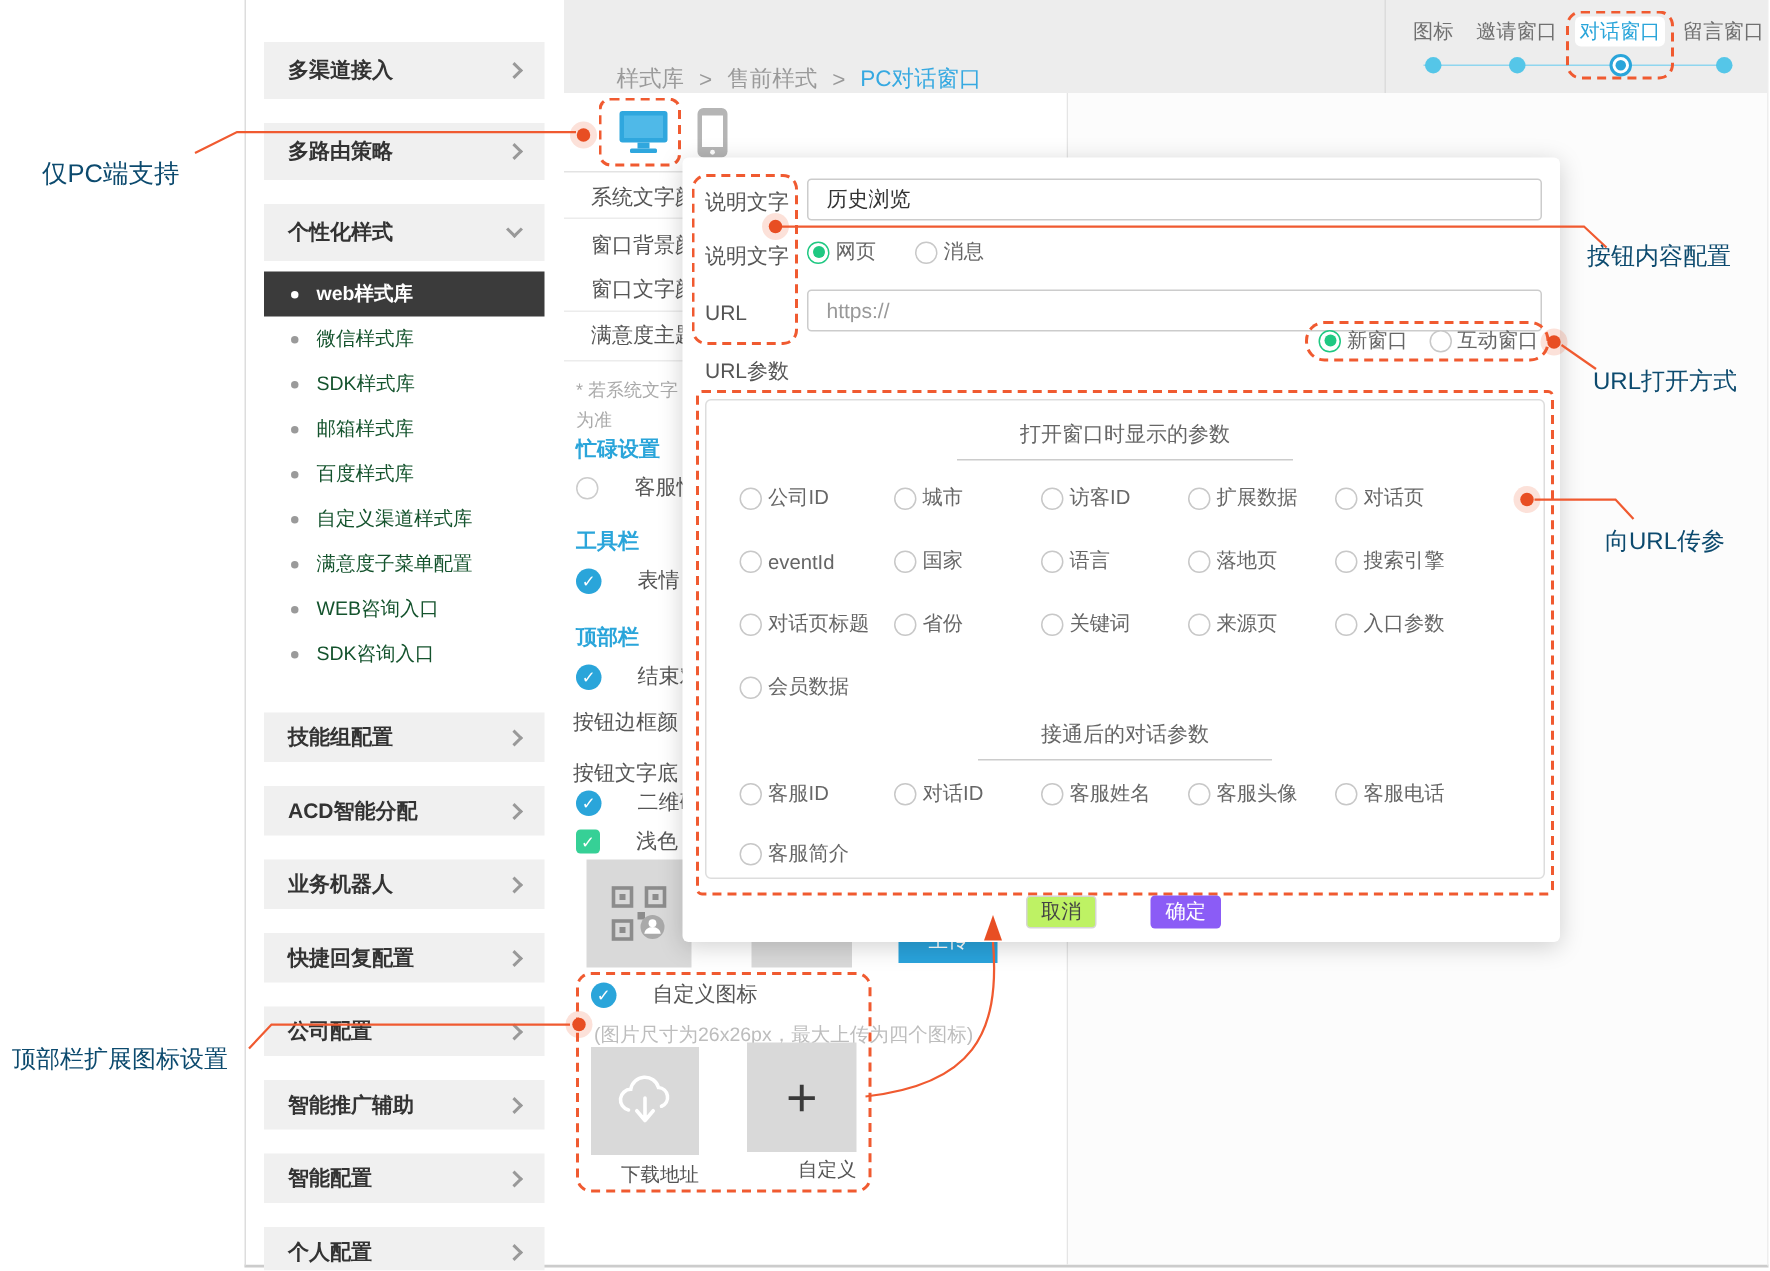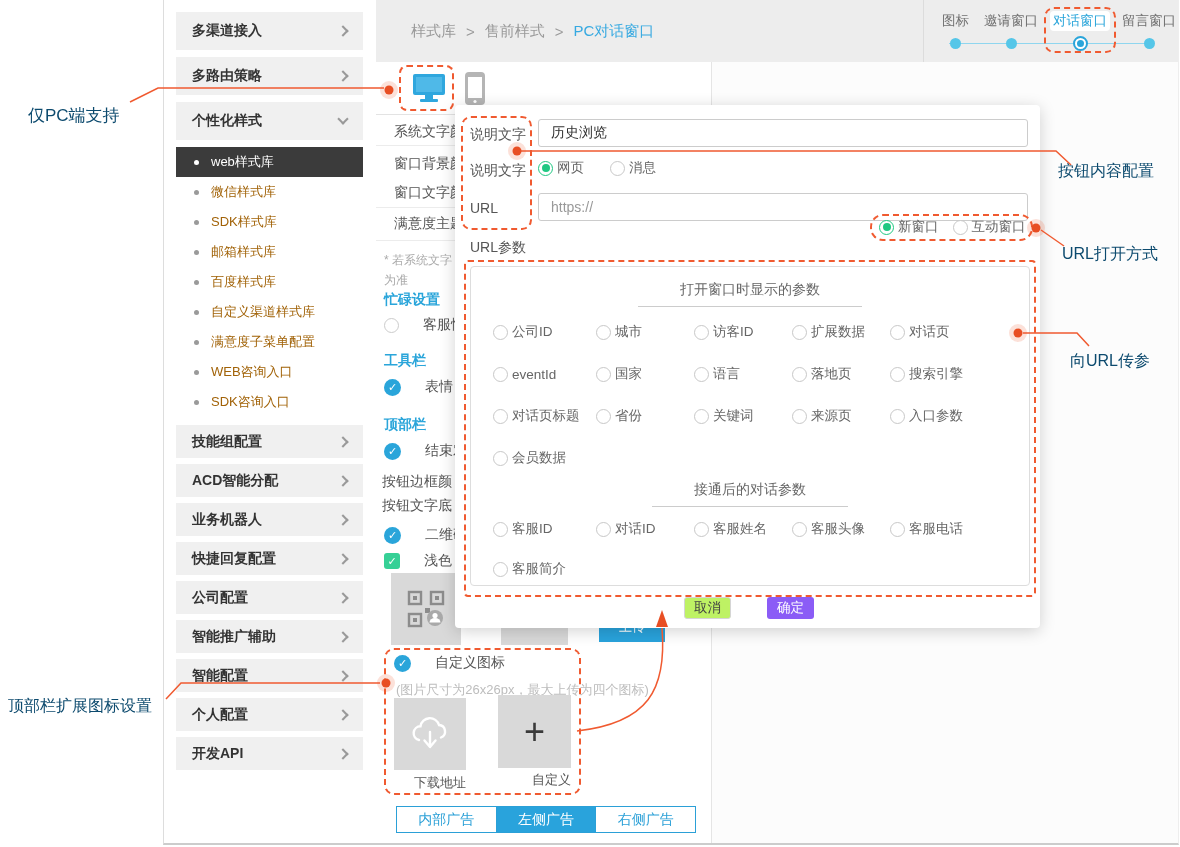--- a/index.html
+++ b/index.html
@@ -7,36 +7,36 @@
   .page{position:relative;width:1180px;height:847px;background:#fff;overflow:hidden;
         font-family:"Liberation Sans","DejaVu Sans",sans-serif;font-size:14px;color:#333}
 
   
   .app{position:absolute;left:163px;top:0;width:1016px;height:845px;background:#fff;
        border-left:1px solid #ddd;border-bottom:2px solid #ccc;border-right:1px solid #eee}
 
   
   .sidebar{position:absolute;left:0;top:0;width:212px;height:100%;background:#fff}
   .side-group.first{padding-top:12px}
-  .side-item{position:relative;margin:0 13px 7px 12px;height:38px;background:#f0f0f0;
+  .side-item{position:relative;margin:16px 13px 7px 12px;height:38px;background:#f0f0f0;
              display:flex;align-items:center;padding:0 16px;font-weight:bold;font-size:14px;color:#333;cursor:pointer}
   .side-item.b{height:33px;margin-bottom:6px}
   .bgap{height:2px}
   .chev{margin-left:auto;width:8px;height:8px;border-right:2px solid #999;border-top:2px solid #999;
         transform:rotate(45deg);flex:none}
   .chev.down{transform:rotate(135deg);margin-top:-4px}
-  .sub-item{height:30px;display:flex;align-items:center;padding-left:18px;font-size:13px;color:#a16207;
+  .sub-item{height:30px;display:flex;align-items:center;padding-left:18px;font-size:13px;color:#14532d;
             margin:0 13px 0 12px;cursor:pointer}
   .sub-item .blt{width:5px;height:5px;border-radius:50%;background:#9a9a9a;margin-right:12px;flex:none}
-  .sub-item.active{background:#3b3b3b;color:#fff;font-weight:normal}
+  .sub-item.active{background:#3b3b3b;color:#fff;font-weight:bold}
   .sub-item.active .blt{background:#fff}
 
   
   .hdr{position:absolute;left:212px;top:0;right:0;height:62px;background:#ededed}
-  .crumbs{position:absolute;left:35px;top:0;height:62px;display:flex;align-items:center;gap:10px;font-size:15px;color:#9a9a9a}
+  .crumbs{position:absolute;left:35px;top:0;height:62px;display:flex;align-items:flex-end;gap:10px;font-size:15px;color:#9a9a9a}
   .crumbs .cur{color:#36a9e1}
   .hdr-div{position:absolute;left:547px;top:0;width:1px;height:62px;background:#dcdcdc}
 
   
   .stepper{position:absolute;left:547px;top:0;right:0;height:48px}
   .step-line{position:absolute;left:26px;right:26px;top:43px;height:1px;background:#8fd6ef;z-index:1}
   .steps{position:relative;display:flex;gap:9px;padding:11px 0 0 16px;z-index:2}
   .step{position:relative;display:flex;flex-direction:column;align-items:center;cursor:pointer}
   .step-label{font-size:13.5px;color:#707070;white-space:nowrap;padding:1px 3px}
   .step-dot{width:11px;height:11px;border-radius:50%;background:#55c6e8;margin-top:7px}
@@ -279,21 +279,21 @@
       <div class="mc chkrow" style="left:8px;top:316px">
         <span class="bluechk">✓</span>
         <span>表情</span>
       </div>
       <div class="mc mc-title" style="left:8px;top:354px">顶部栏</div>
       <div class="mc chkrow" style="left:8px;top:380px">
         <span class="bluechk">✓</span>
         <span>结束对</span>
       </div>
       <div class="mc mc-label" style="left:6px;top:411px">按钮边框颜</div>
-      <div class="mc mc-label" style="left:6px;top:435px">按钮文字底</div>
+      <div class="mc mc-label" style="left:6px;top:445px">按钮文字底</div>
       <div class="mc chkrow" style="left:8px;top:464px">
         <span class="bluechk">✓</span>
         <span>二维码</span>
       </div>
       <div class="mc chkrow" style="left:8px;top:490px">
         <span class="greenchk">✓</span>
         <span>浅色</span>
       </div>
 
       <div class="mc tile" style="left:15px;top:511px;width:70px;height:72px">
@@ -326,32 +326,20 @@
           <path d="M10 25 a7 7 0 0 1 1.5-13.8 A9.5 9.5 0 0 1 30 10 a6.5 6.5 0 0 1 2 12.5" fill="none" stroke="#fff" stroke-width="2.4" stroke-linecap="round"></path>
           <path d="M21 17 v14 M15.5 25.5 l5.5 6.5 5.5-6.5" fill="none" stroke="#fff" stroke-width="2.4" stroke-linecap="round" stroke-linejoin="round"></path>
         </svg>
       </div>
       <div class="mc tile" style="left:122px;top:633px;width:73px;height:73px;font-size:36px;color:#3a3a3a">
         <span>+</span>
       </div>
       <div class="mc tile-cap" style="left:18px;top:712px;width:72px">下载地址</div>
       <div class="mc tile-cap" style="left:122px;top:709px;width:73px">自定义</div>
 
-      <div class="btabs">
-
-      <div class="btab">
-          <span>内部广告</span>
-        </div>
-          <div class="btab active">
-          <span>左侧广告</span>
-        </div>
-          <div class="btab">
-          <span>右侧广告</span>
-        </div>
-        </div>
     </div>
 
     <div class="rightcol"></div>
   </div>
 
   <div class="app" style="border:none;background:none;pointer-events:none">
     <div class="modal" style="pointer-events:auto">
       <div class="m-label" style="top:21px">说明文字</div>
       <input class="m-input" style="top: 14px;" value="历史浏览">
       <div class="m-label" style="top:57px">说明文字</div>

